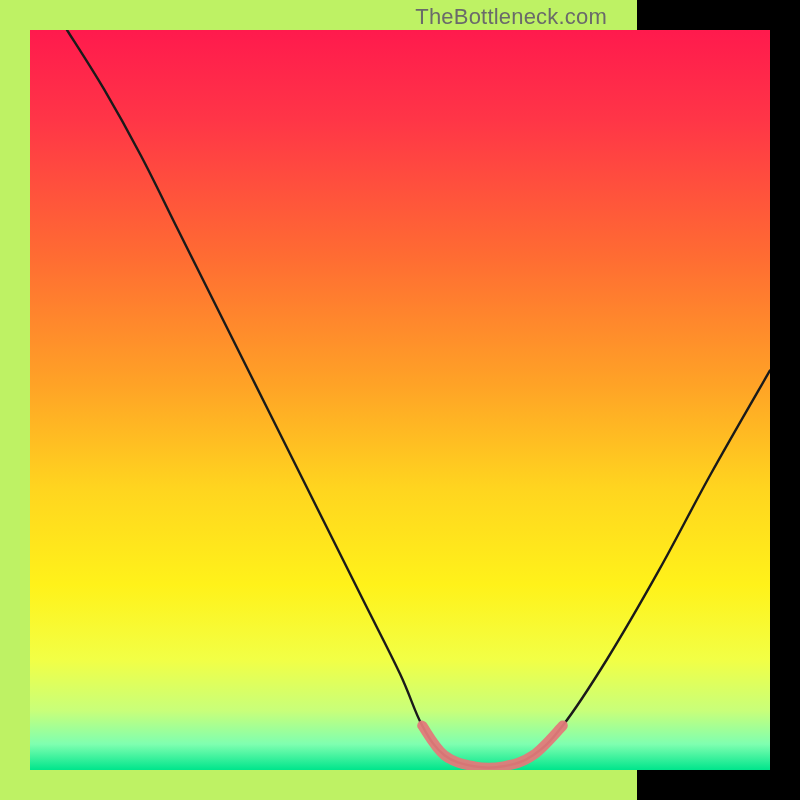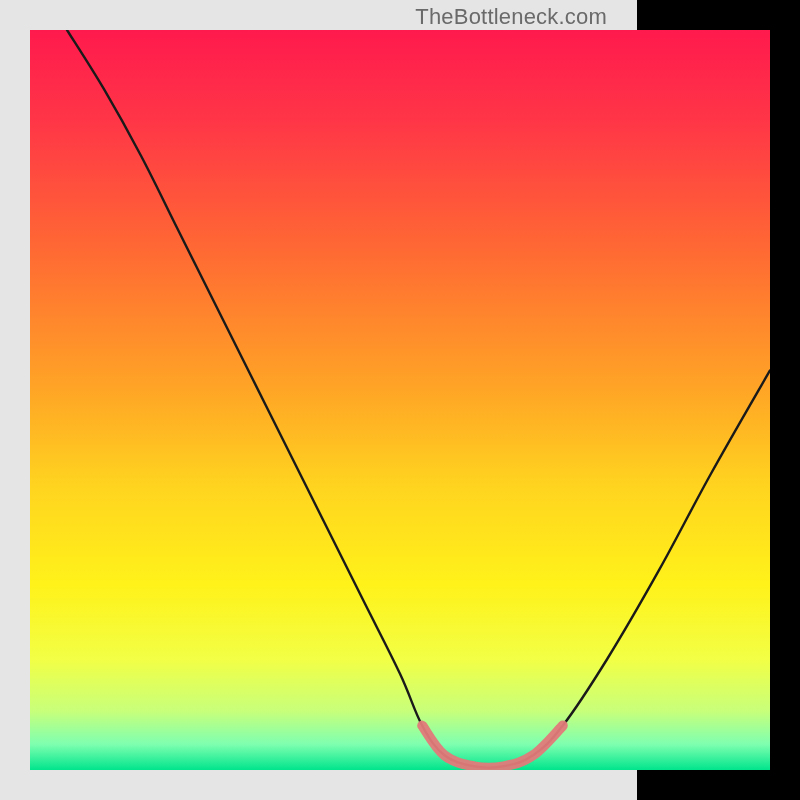--- a/index.html
+++ b/index.html
@@ -10,21 +10,21 @@
     background: #000000;
     overflow: hidden;
     font-family: Arial, Helvetica, sans-serif;
   }
   .frame {
     position: absolute;
     left: 0;
     top: 0;
     width: 637px;
     height: 800px;
-    background: #e5e5e5;
+    background: #bef264;
   }
   .plot-area {
     position: absolute;
     left: 30px;
     top: 30px;
     width: 740px;
     height: 740px;
     overflow: hidden;
   }
   .gradient-bg {

